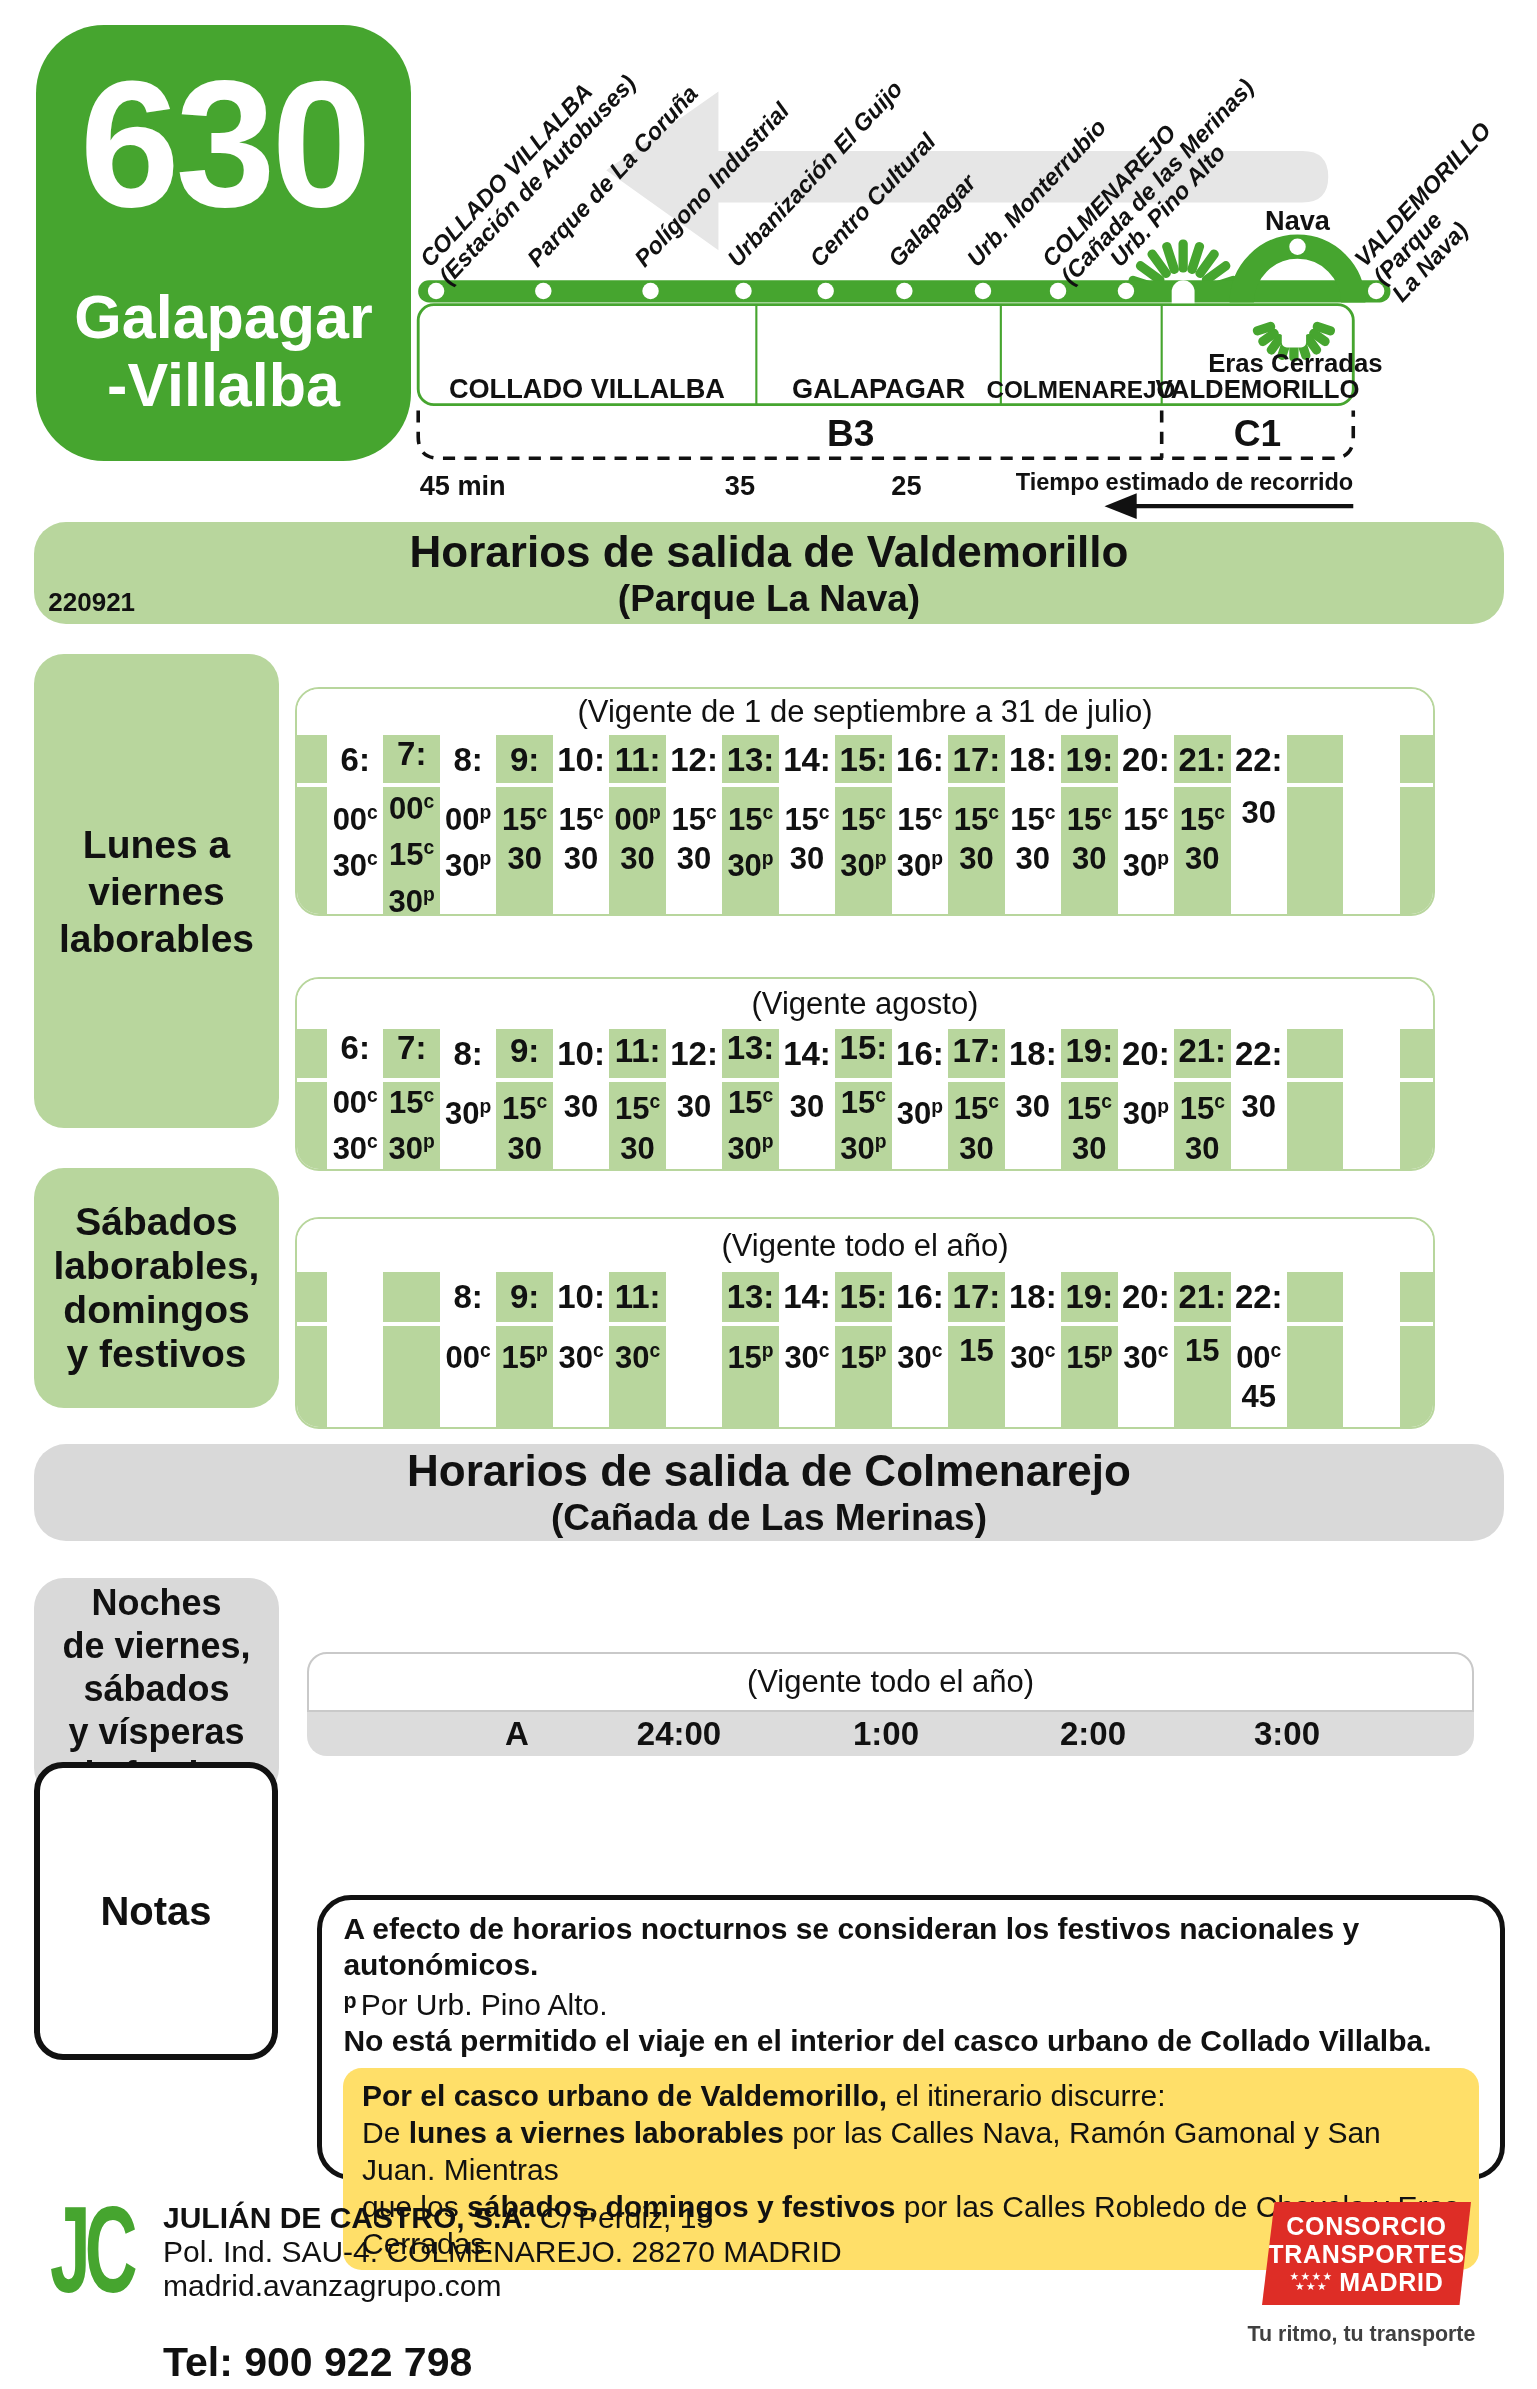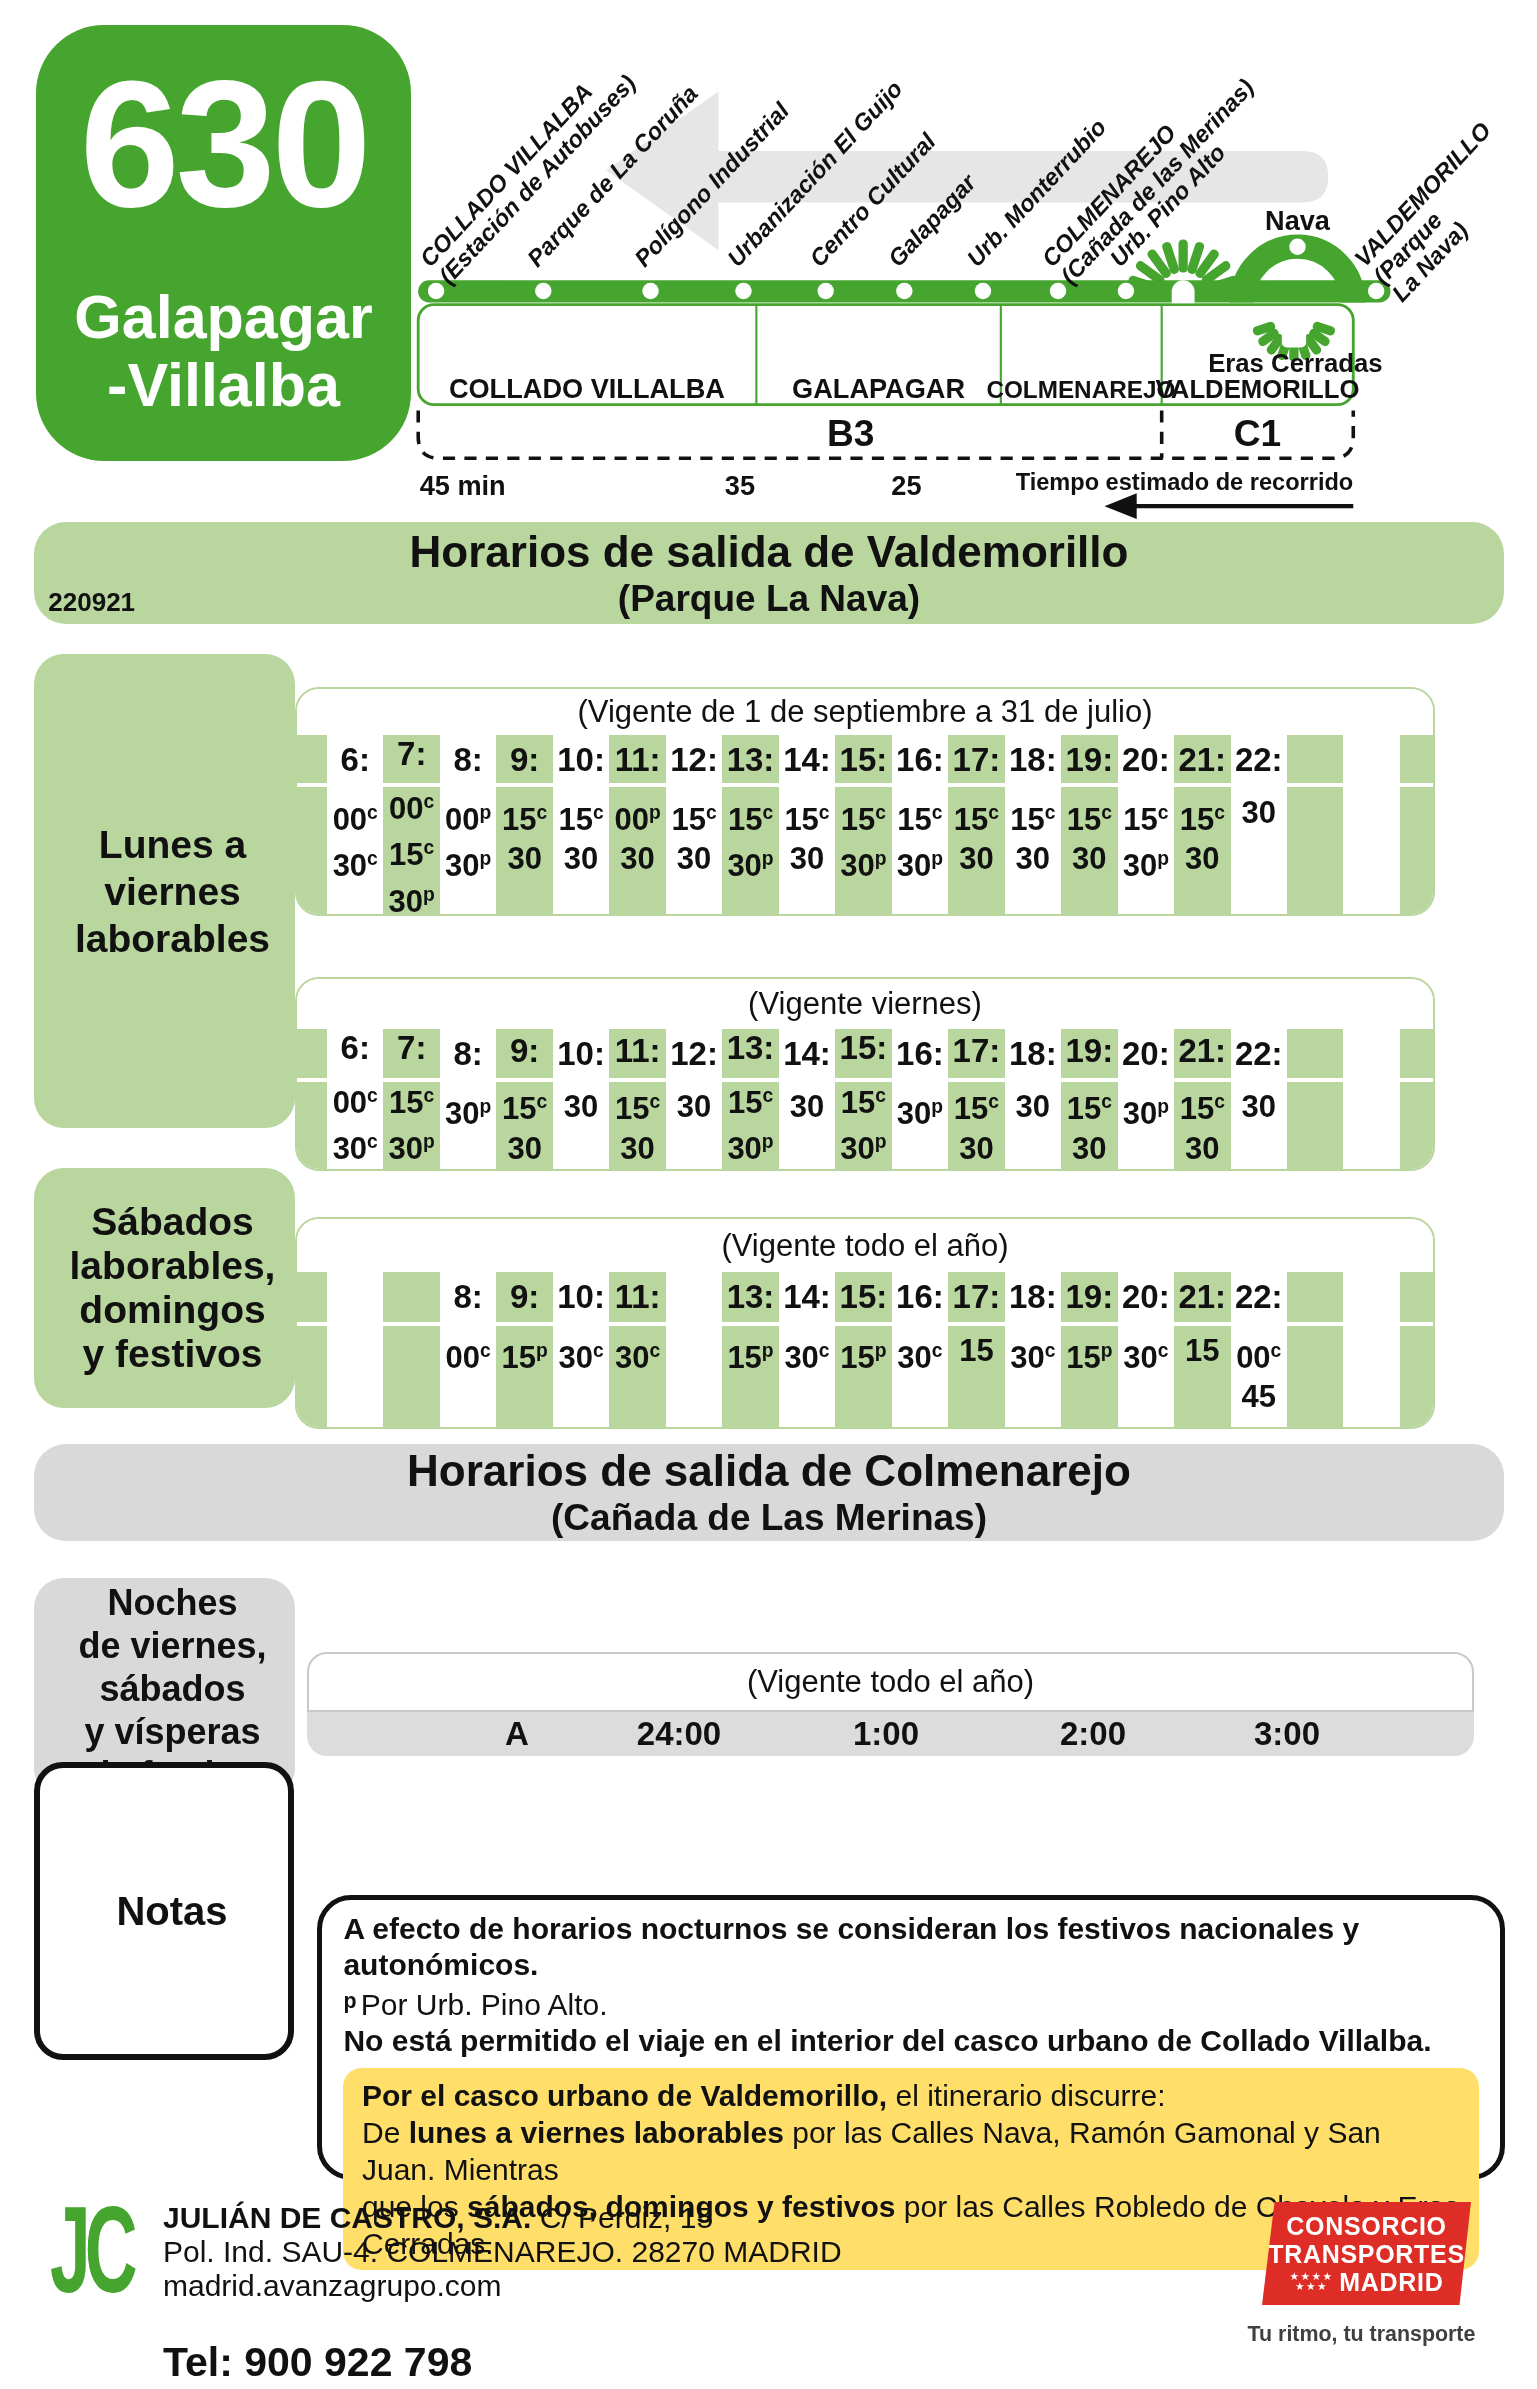--- a/index.html
+++ b/index.html
@@ -15,21 +15,21 @@
   
   .secbar{position:absolute;left:34px;width:1470px;border-radius:32px;text-align:center;
           display:flex;flex-direction:column;justify-content:center;}
   .secbar .t1{font-size:44px;font-weight:bold;line-height:50px;}
   .secbar .t2{font-size:37px;font-weight:bold;line-height:43px;}
   .bar-valde{top:522px;height:102px;background:#b8d69d;}
   .bar-colme{top:1444px;height:97px;background:#d9d9d9;}
   .code{position:absolute;left:14.3px;bottom:5.7px;font-size:26px;font-weight:bold;}
   
   .rowbox{position:absolute;left:34px;width:245px;border-radius:30px;display:flex;flex-direction:column;
-          align-items:center;justify-content:center;text-align:center;font-weight:bold;padding-left:16px;}
+          align-items:center;justify-content:center;text-align:center;font-weight:bold;}
   .rb-green{background:#b8d69d;}
   .rb-gray{background:#d9d9d9;}
   .rb-lunes{top:654px;height:474px;font-size:39px;line-height:47px;}
   .rb-sab{top:1168px;height:240px;font-size:39px;line-height:44px;}
   .rb-noches{top:1578px;height:220px;font-size:36px;line-height:43px;}
   .rb-notas{top:1762px;height:286px;background:#fff;border:6.4px solid #111;border-radius:29px;
             font-size:40px;width:232px;left:34px;}
   
   .ttable{position:absolute;left:295px;width:1140px;border:2.1px solid #b8d69d;border-radius:24px;
           overflow:hidden;background:#fff;box-sizing:border-box;margin-top:35px;}
@@ -316,21 +316,21 @@
           <div class="vals"></div>
         </div>
         <div class="col w">
           <div class="hour"></div>
           <div class="vals"></div>
         </div>
       </div>
     <div class="sep"></div>
   </div>
   <div class="ttable tt2">
-    <div class="thead">(Vigente viernes)</div>
+    <div class="thead">(Vigente agosto)</div>
     <div class="tbody">
         <div class="col w">
           <div class="hour">6:</div>
           <div class="vals">
             <div class="val">00<sup>c</sup></div>
             <div class="val">30<sup>c</sup></div>
           </div>
         </div>
         <div class="col g">
           <div class="hour">7:</div>

